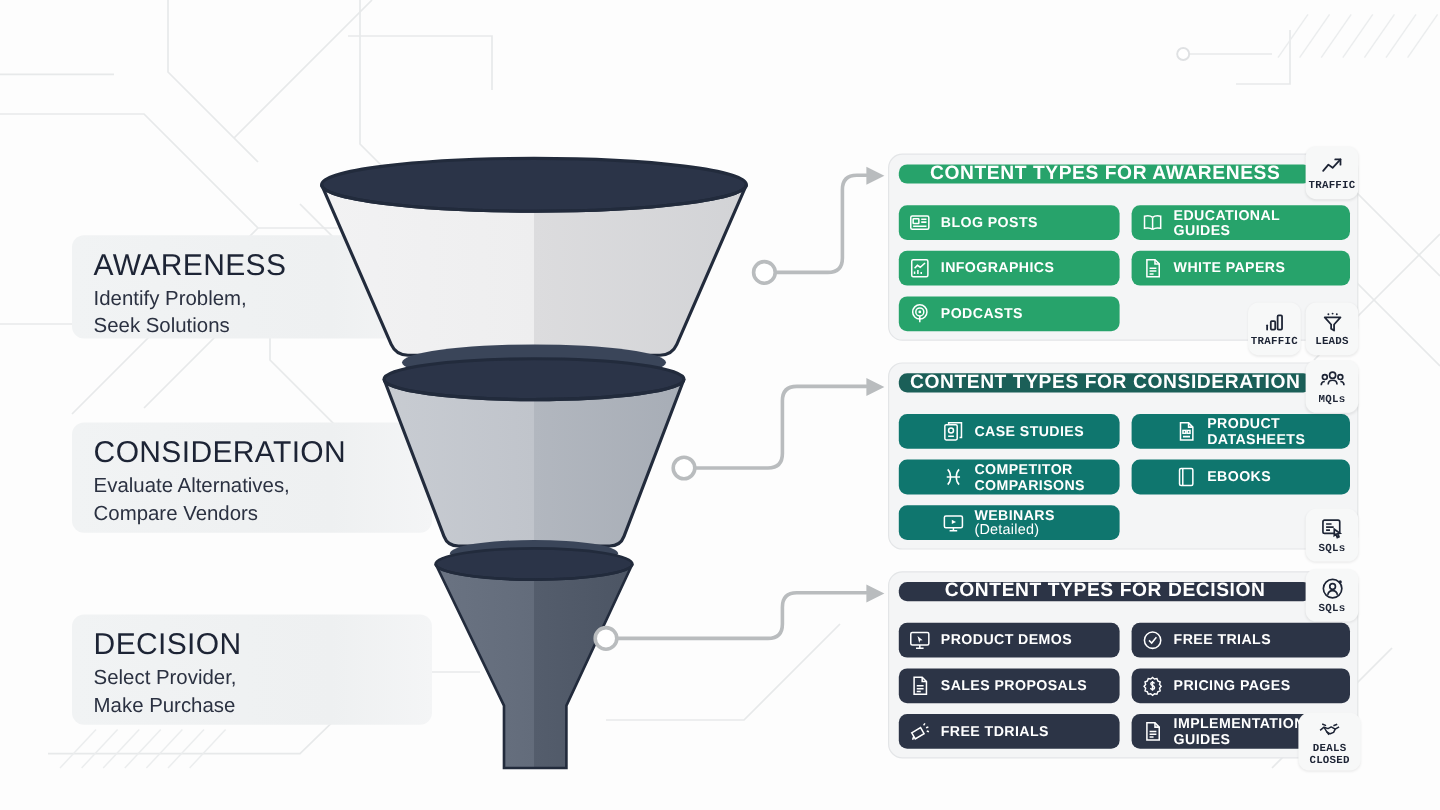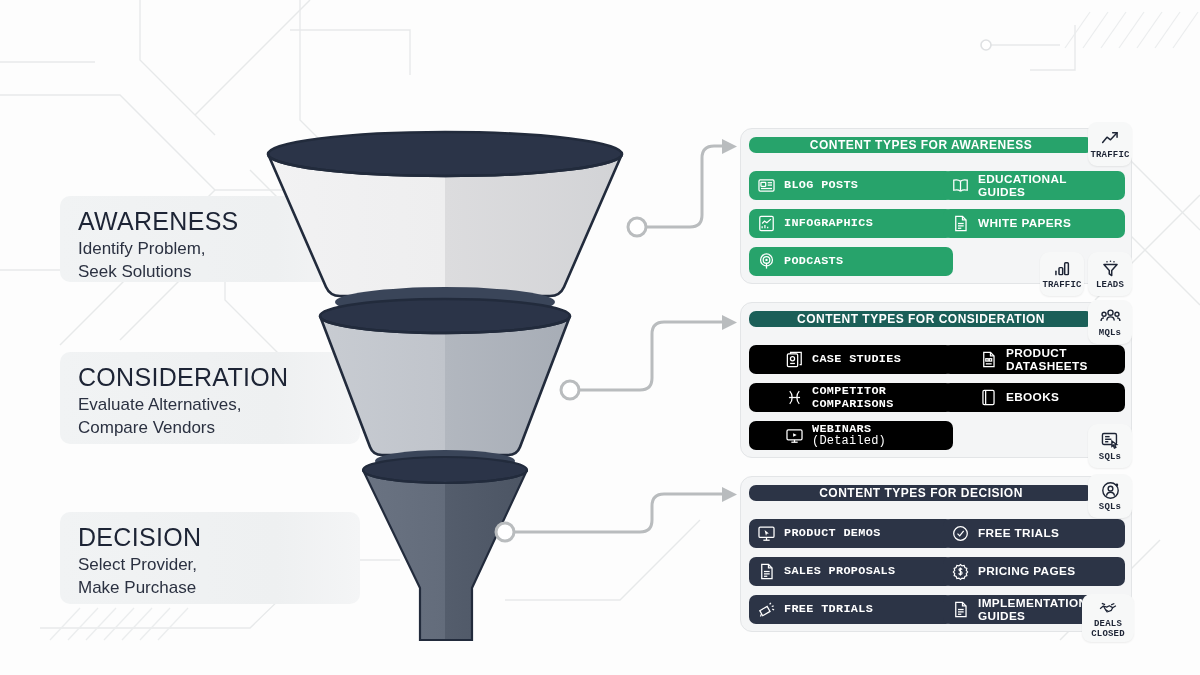--- a/index.html
+++ b/index.html
@@ -73,21 +73,21 @@
     z-index:4;
   }
   #panel-awareness{left:740px;top:128px;width:392px;height:156px;}
   #panel-consideration{left:740px;top:302px;width:392px;height:156px;}
   #panel-decision{left:740px;top:476px;width:392px;height:156px;}
 
   .panel-header{
     position:absolute;left:8px;top:8px;width:344px;height:16px;
     border-radius:7px;
     display:flex;align-items:center;justify-content:center;
-    color:#ffffff;font-size:12px;font-weight:bold;letter-spacing:.5px;
+    color:#ffffff;font-size:16px;font-weight:bold;letter-spacing:.5px;
     box-sizing:border-box;
   }
   #panel-awareness .panel-header{background:#27a36b;}
   #panel-consideration .panel-header{background:#1b5f58;}
   #panel-decision .panel-header{background:#2c3446;}
 
   .chips{
     position:absolute;left:8px;top:42px;width:376px;height:106px;
   }
   .chip{
@@ -103,24 +103,24 @@
     width:19px;height:19px;flex:0 0 19px;margin-right:8px;
     display:flex;align-items:center;justify-content:center;
   }
   .chip .ico svg{display:block;}
   .chip .txt{
     font-size:11.8px;font-weight:bold;letter-spacing:.35px;line-height:1.08;
   }
   .chip .txt .sub{font-weight:normal;font-size:12px;letter-spacing:.2px;}
 
   #panel-awareness .chip{background:#27a36b;}
-  #panel-consideration .chip{background:#000000;padding-left:36px;}
+  #panel-consideration .chip{background:#0f766e;padding-left:36px;}
   #panel-decision .chip{background:#2c3446;}
 
-  .chip.c-l{left:0;width:204px;font-family:Liberation Mono, monospace;}
+  .chip.c-l{left:0;width:184px;}
   .chip.c-r{left:194px;width:182px;}
   .chip.r0{top:0;}
   .chip.r1{top:38px;}
   .chip.r2{top:76px;}
 
   
   .badge{
     position:absolute;
     background:#f7f8f8;
     border-radius:9px;

